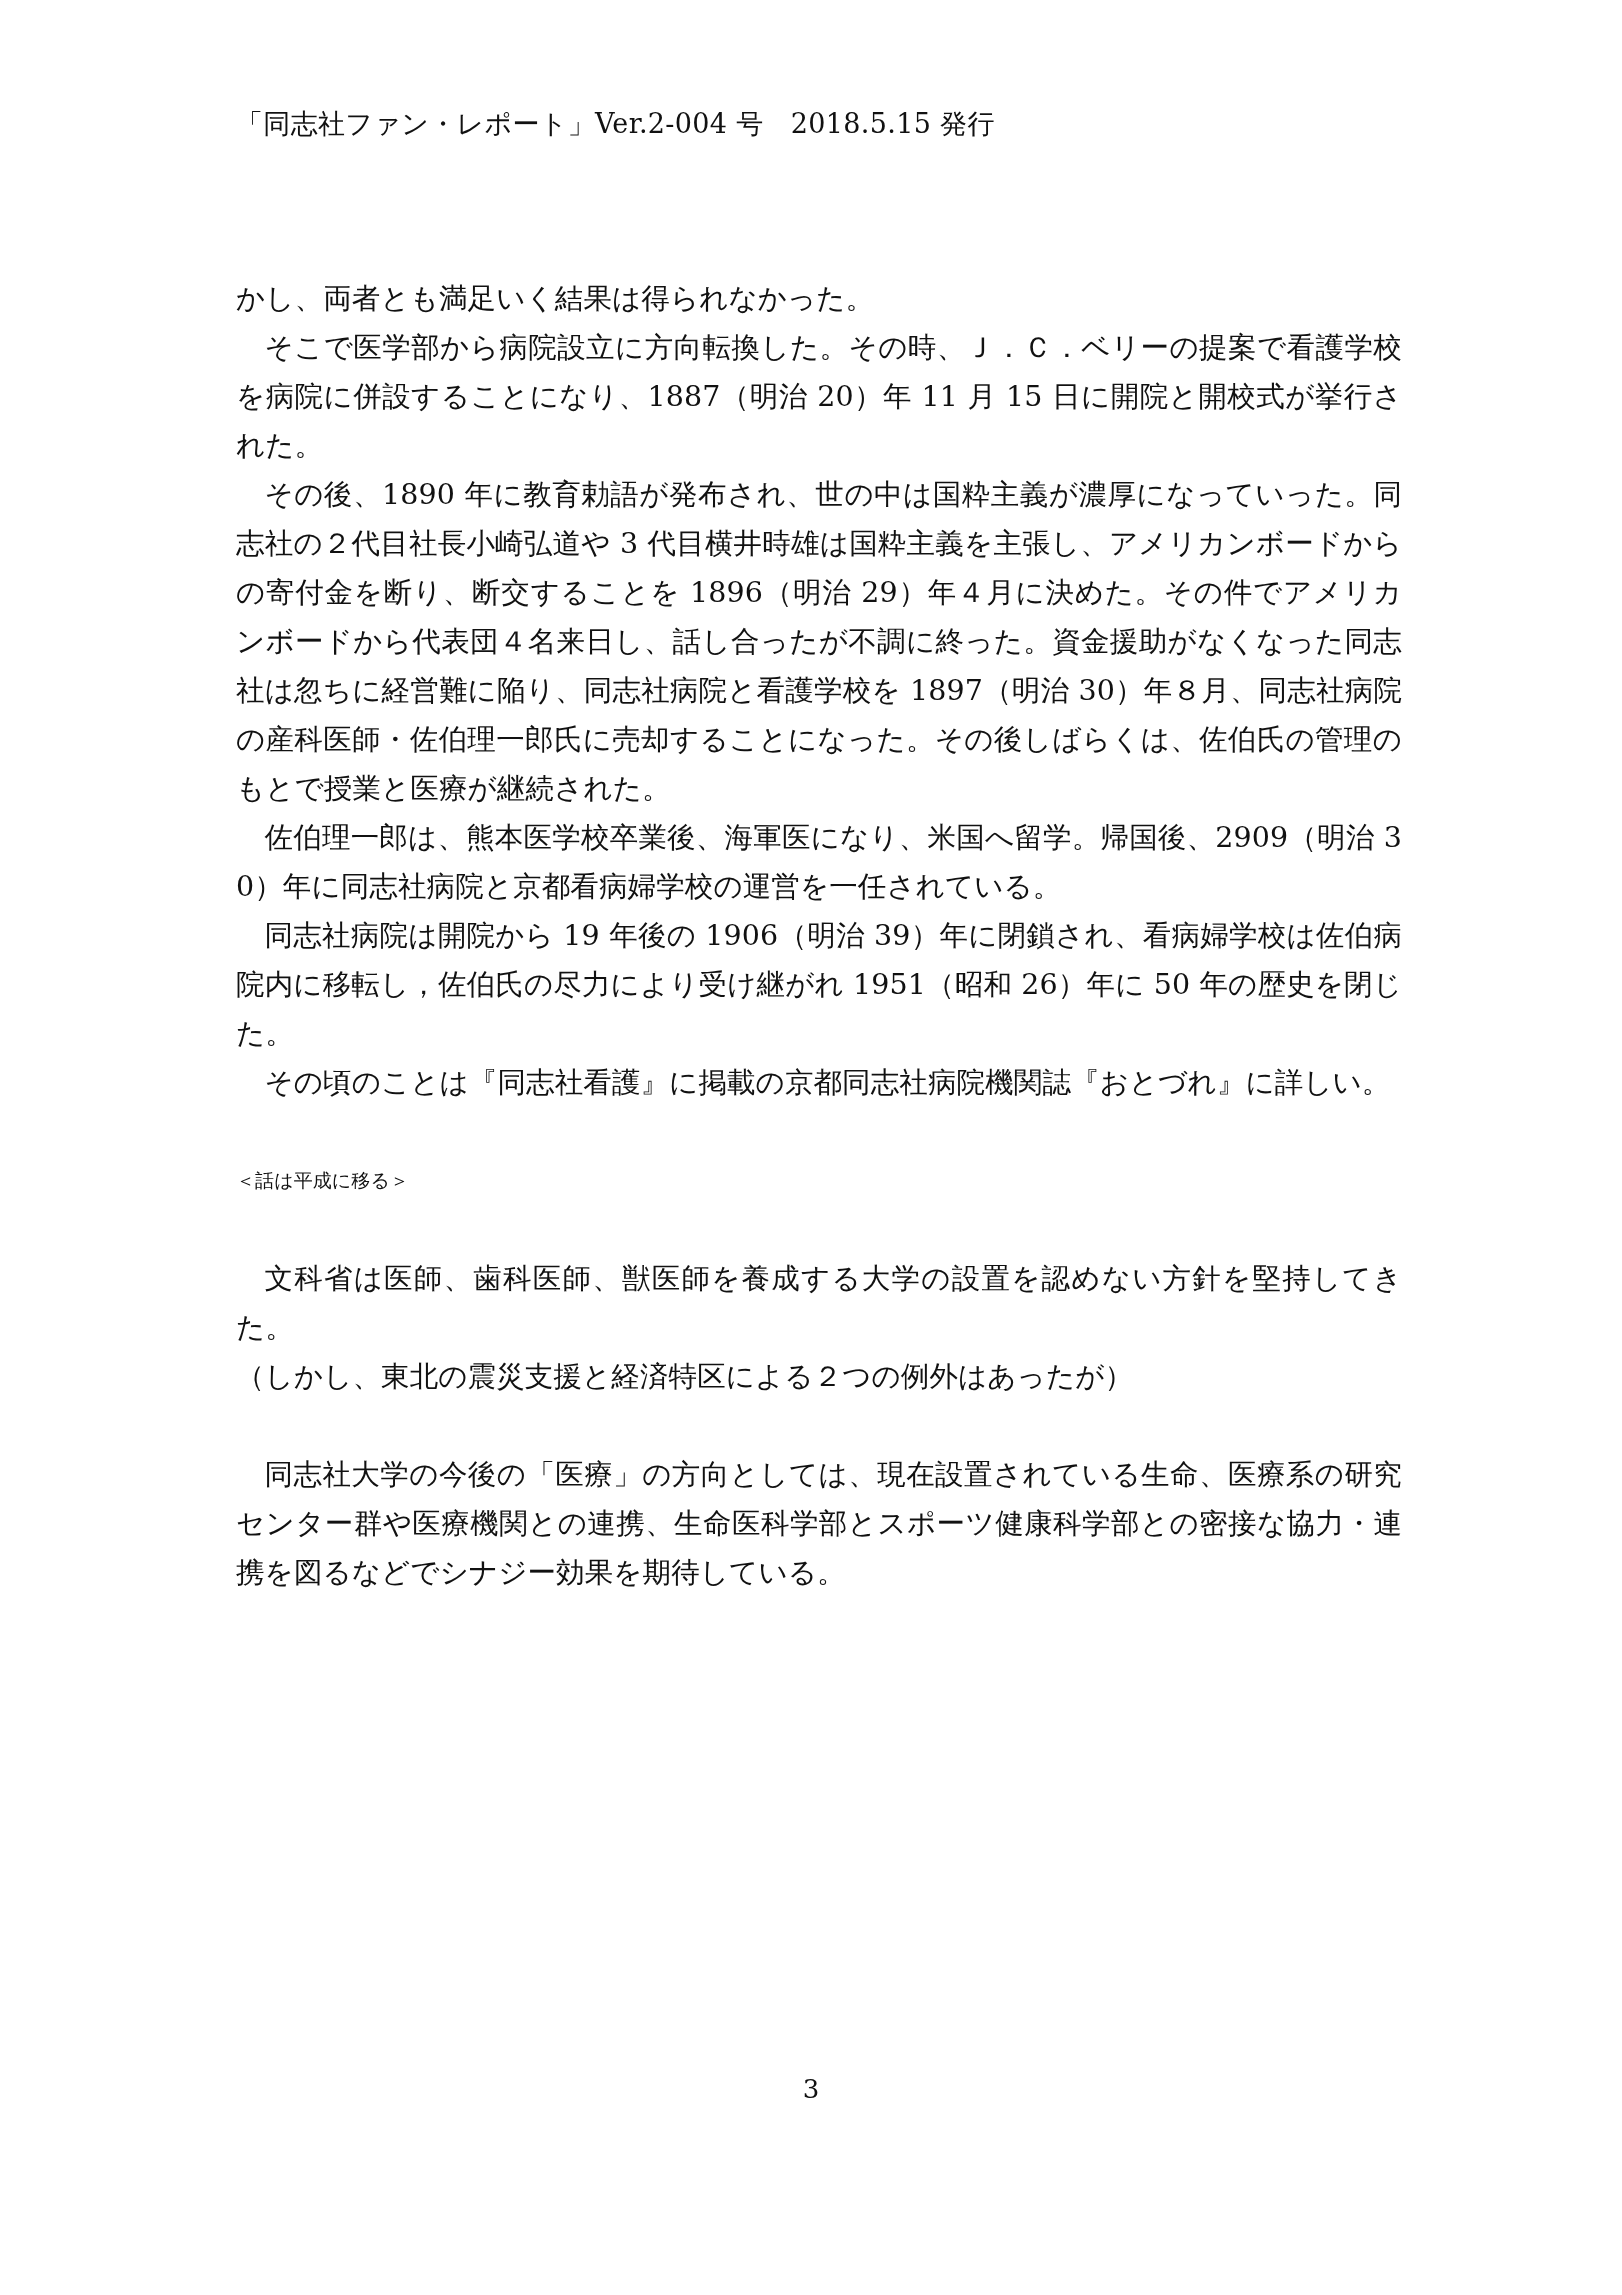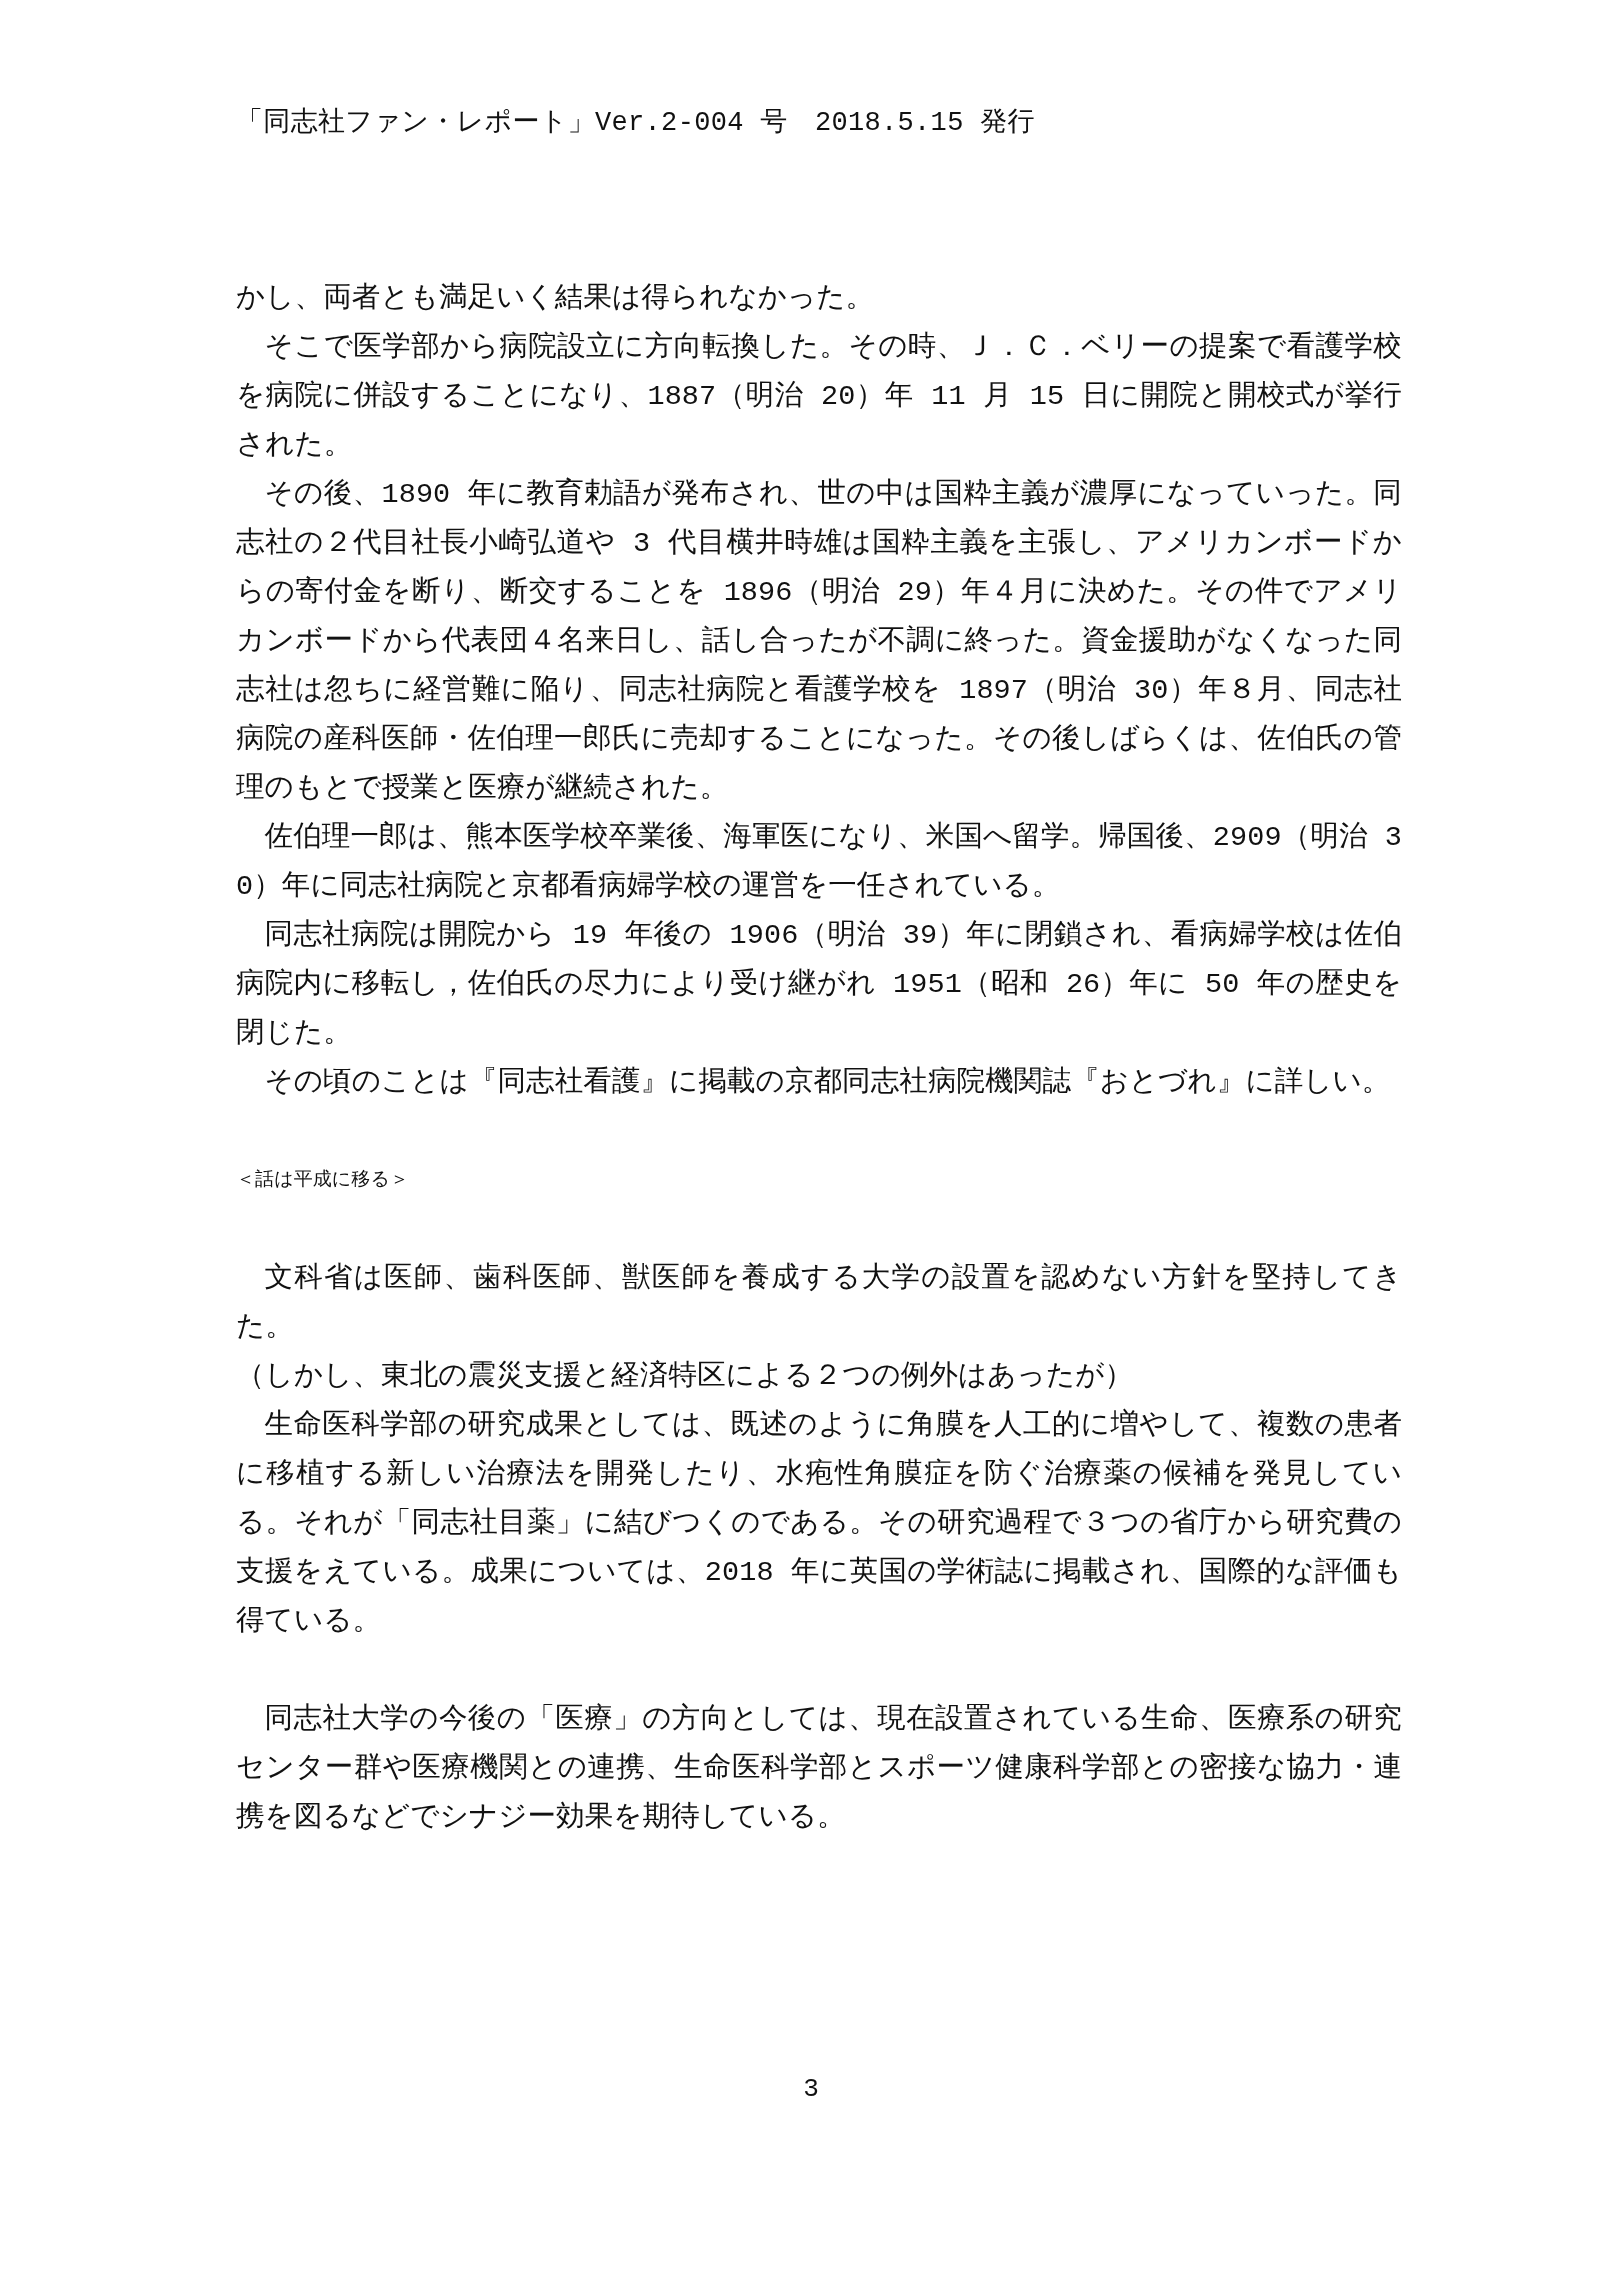--- a/index.html
+++ b/index.html
@@ -14,21 +14,20 @@
     color: #111111;
   }
 
   .page {
     position: relative;
     width: 1622px;
     height: 2295px;
     background: #ffffff;
     box-sizing: border-box;
     overflow: hidden;
-    font-family: Liberation Mono, monospace;
   }
 
   
   .page-header {
     position: absolute;
     left: 236px;
     top: 110px;
     width: 1165px;
     font-size: 27px;
     line-height: 1.0;
@@ -118,21 +117,20 @@
     <p class="heading">＜話は平成に移る＞</p>
 
     <div class="spacer-line"></div>
 
     <p class="para indent">文科省は医師、歯科医師、獣医師を養成する大学の設置を認めない方針を堅持してきた。</p>
 
     <p class="para noindent">（しかし、東北の震災支援と経済特区による２つの例外はあったが）</p>
 
 
 
-    <p class="para indent">生命医科学部の研究成果としては、既述のように角膜を人工的に増やして、複数の患者に移植する新しい治療法を開発したり、水疱性角膜症を防ぐ治療薬の候補を発見している。それが「同志社目薬」に結びつくのである。その研究過程で３つの省庁から研究費の支援をえている。成果については、2018 年に英国の学術誌に掲載され、国際的な評価も得ている。</p>
 
     <div class="spacer-line"></div>
 
     <p class="para indent">同志社大学の今後の「医療」の方向としては、現在設置されている生命、医療系の研究センター群や医療機関との連携、生命医科学部とスポーツ健康科学部との密接な協力・連携を図るなどでシナジー効果を期待している。</p>
 
 
   </div>
 
   <div class="page-number">3</div>
 

